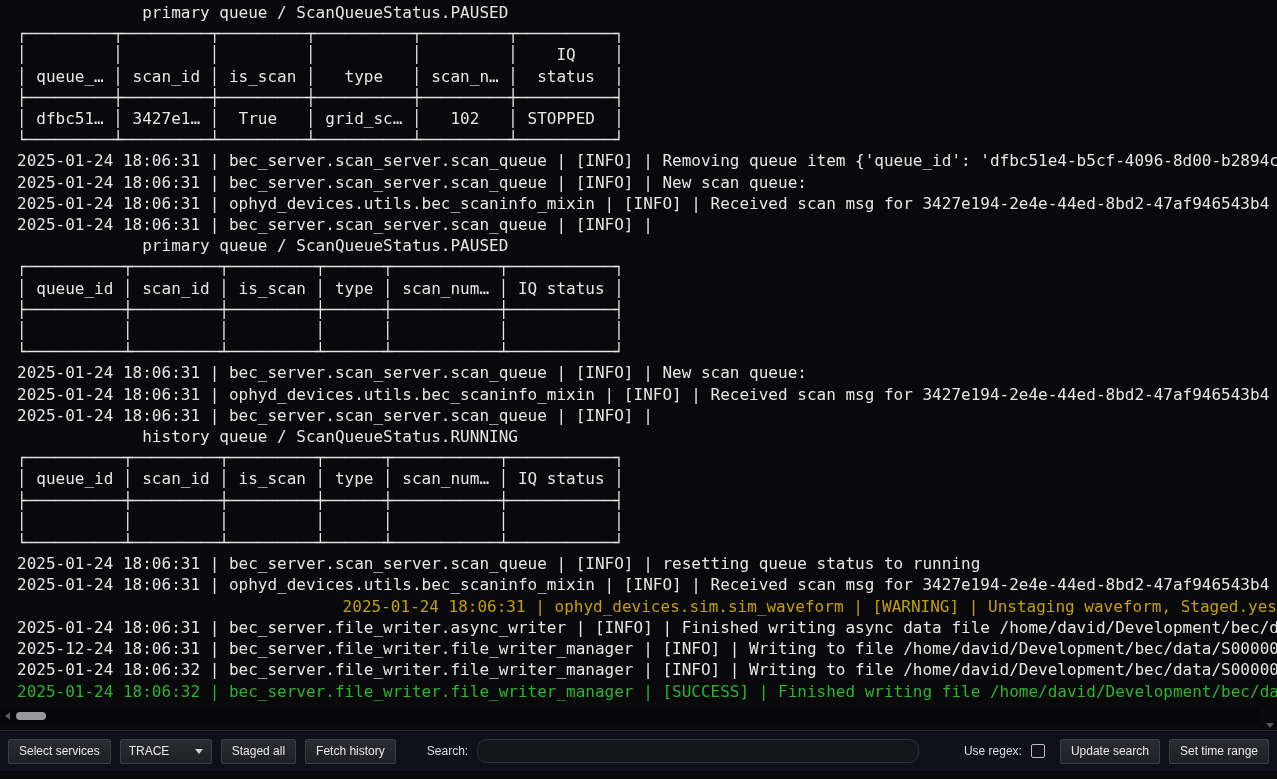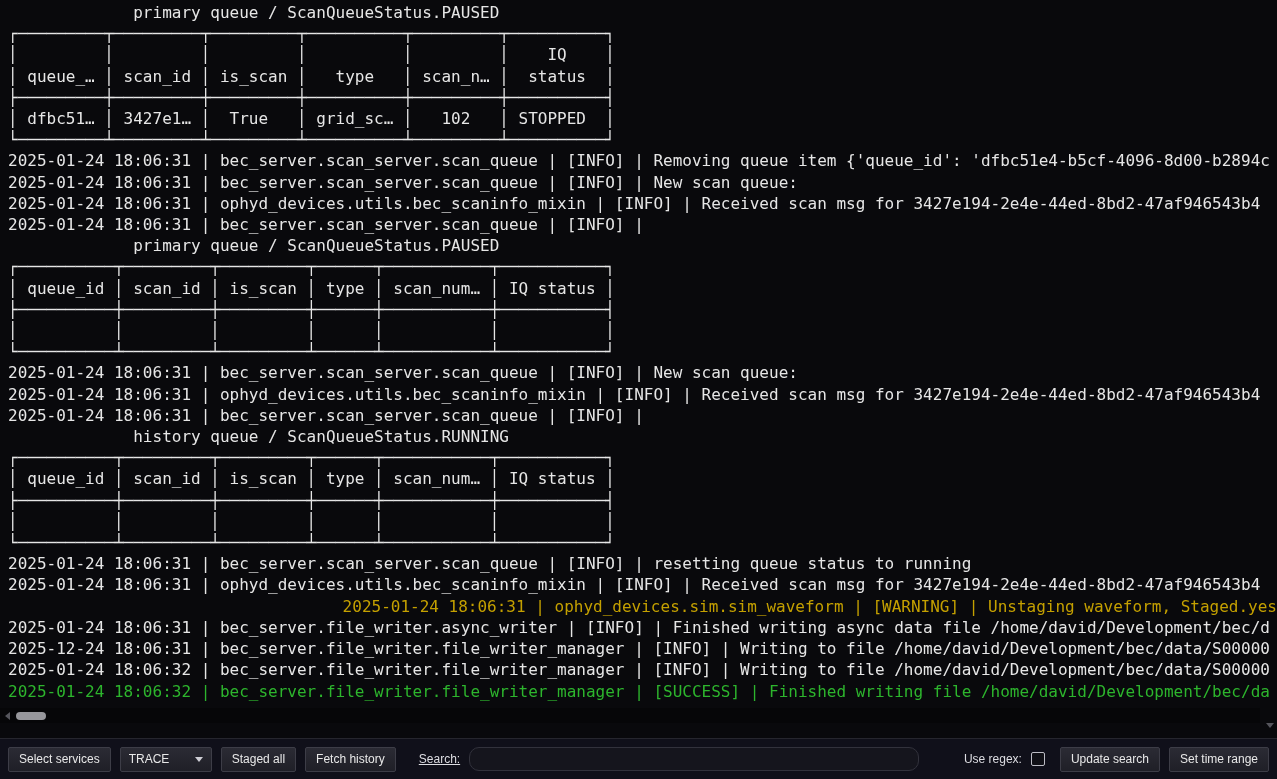--- a/index.html
+++ b/index.html
@@ -9,24 +9,24 @@
     overflow: hidden;
   }
   .app {
     position: relative;
     width: 1277px; height: 779px;
     background: #09090c;
   }
   
   .log-area {
     position: absolute;
-    top: 0; left: 0; right: 0;
+    top: 0; left: 16px; right: 0;
     height: 707px;
     overflow: hidden;
-    padding: 2px 0 0 8px;
+    padding: 2px 0 0 1px;
     font-family: "DejaVu Sans Mono", monospace;
   }
   .log-line {
     font-size: 16px;
     line-height: 21.2px;
     white-space: pre;
   }
   .c-default { color: var(--log-default, #e6e6e6); }
   .c-warning { color: var(--log-warning, #c4a000); text-align: right; }
   .c-success { color: var(--log-success, #2db52d); }
@@ -56,21 +56,21 @@
     right: 3px; top: 723px;
     width: 0; height: 0;
     border-left: 4px solid transparent;
     border-right: 4px solid transparent;
     border-top: 5px solid #55555c;
   }
 
   
   .toolbar {
     position: absolute;
-    left: 0; bottom: 0;
+    left: 0; bottom: 8px;
     width: 1277px; height: 41px;
     background: #10101a;
     border-top: 1px solid #26262e;
     display: flex;
     align-items: center;
     padding: 0 8px;
     gap: 9px;
     font-family: "Liberation Sans", sans-serif;
     font-size: 12px;
     color: #e8e8e8;
@@ -98,21 +98,21 @@
     padding: 0 8px;
     cursor: pointer;
   }
   .chev {
     width: 0; height: 0;
     border-left: 4px solid transparent;
     border-right: 4px solid transparent;
     border-top: 5px solid #cfcfd6;
   }
   .lbl { color: #dddde2; white-space: nowrap; margin-left: 36px; }
-  .search-label { margin-left: 14px; text-decoration: underline; }
+  .search-label { margin-left: 22px; }
   .search-input {
     flex: 1;
     height: 24px;
     background: #15151d;
     border: 1px solid #32323c;
     border-radius: 10px;
     color: #e8e8e8;
     padding: 0 10px;
     font-family: "Liberation Sans", sans-serif;
     font-size: 13px;

